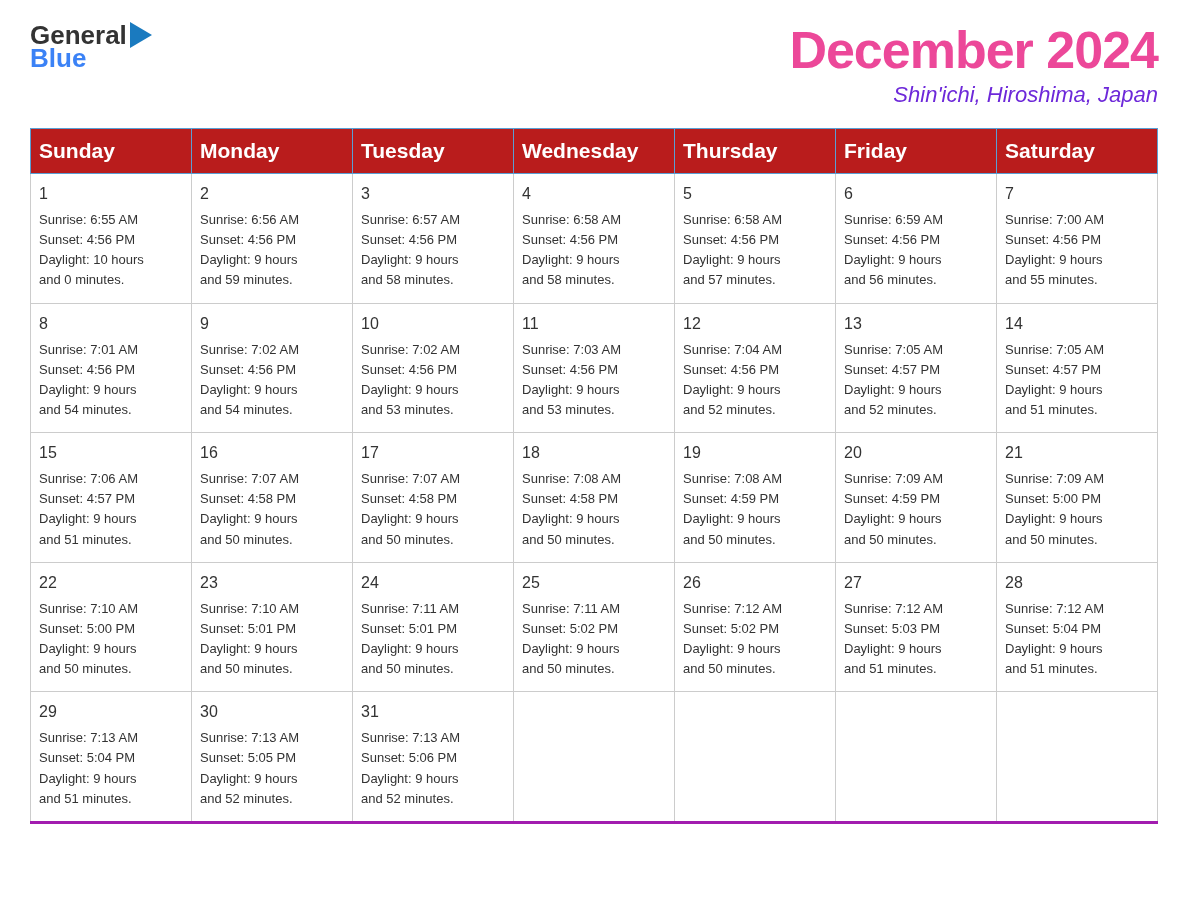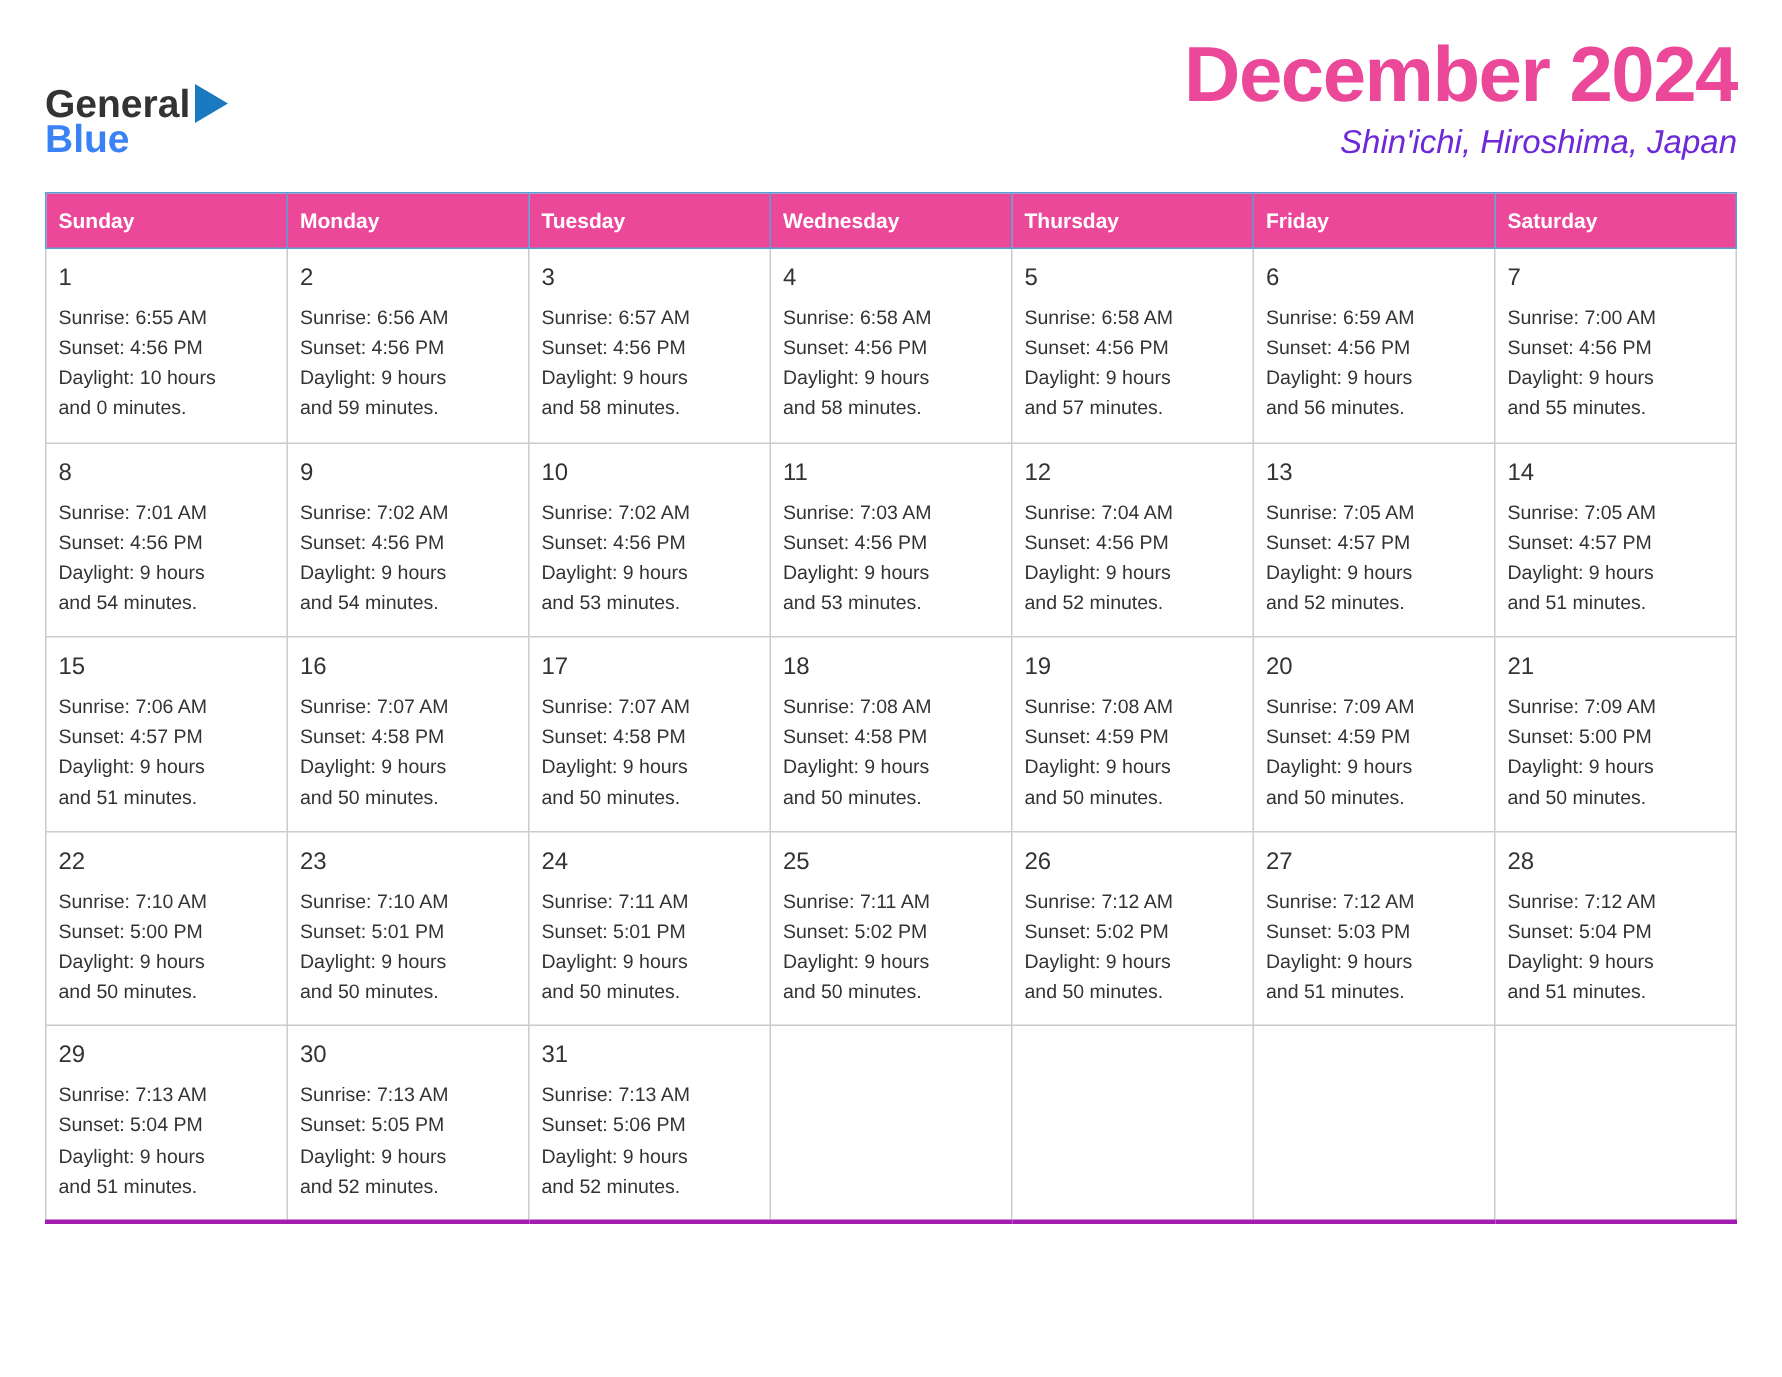--- a/index.html
+++ b/index.html
@@ -13,21 +13,20 @@
     .header {
       display: flex;
       justify-content: space-between;
       align-items: flex-start;
       margin-bottom: 20px;
     }
     .logo {
       display: flex;
       align-items: center;
       gap: 4px;
-      margin-top: 34px;
     }
     .logo-text-general {
       font-size: 26px;
       font-weight: bold;
       color: #333;
     }
     .logo-text-blue {
       font-size: 26px;
       font-weight: bold;
       color: #3b82f6;
@@ -46,24 +45,24 @@
       color: #6d28d9;
       font-style: italic;
       margin-top: 2px;
     }
     .calendar {
       width: 100%;
       border-collapse: collapse;
       border: 1px solid #aaa;
     }
     .calendar th {
-      background: #ec4899;
+      background: #b91c1c;
       color: #fff;
       padding: 10px 8px;
-      font-size: 14px;
+      font-size: 21px;
       font-weight: 600;
       text-align: left;
       border: 1px solid #5a9fd4;
     }
     .calendar td {
       vertical-align: top;
       padding: 8px 8px 12px 8px;
       border: 1px solid #ccc;
       width: calc(100% / 7);
       min-height: 100px;

